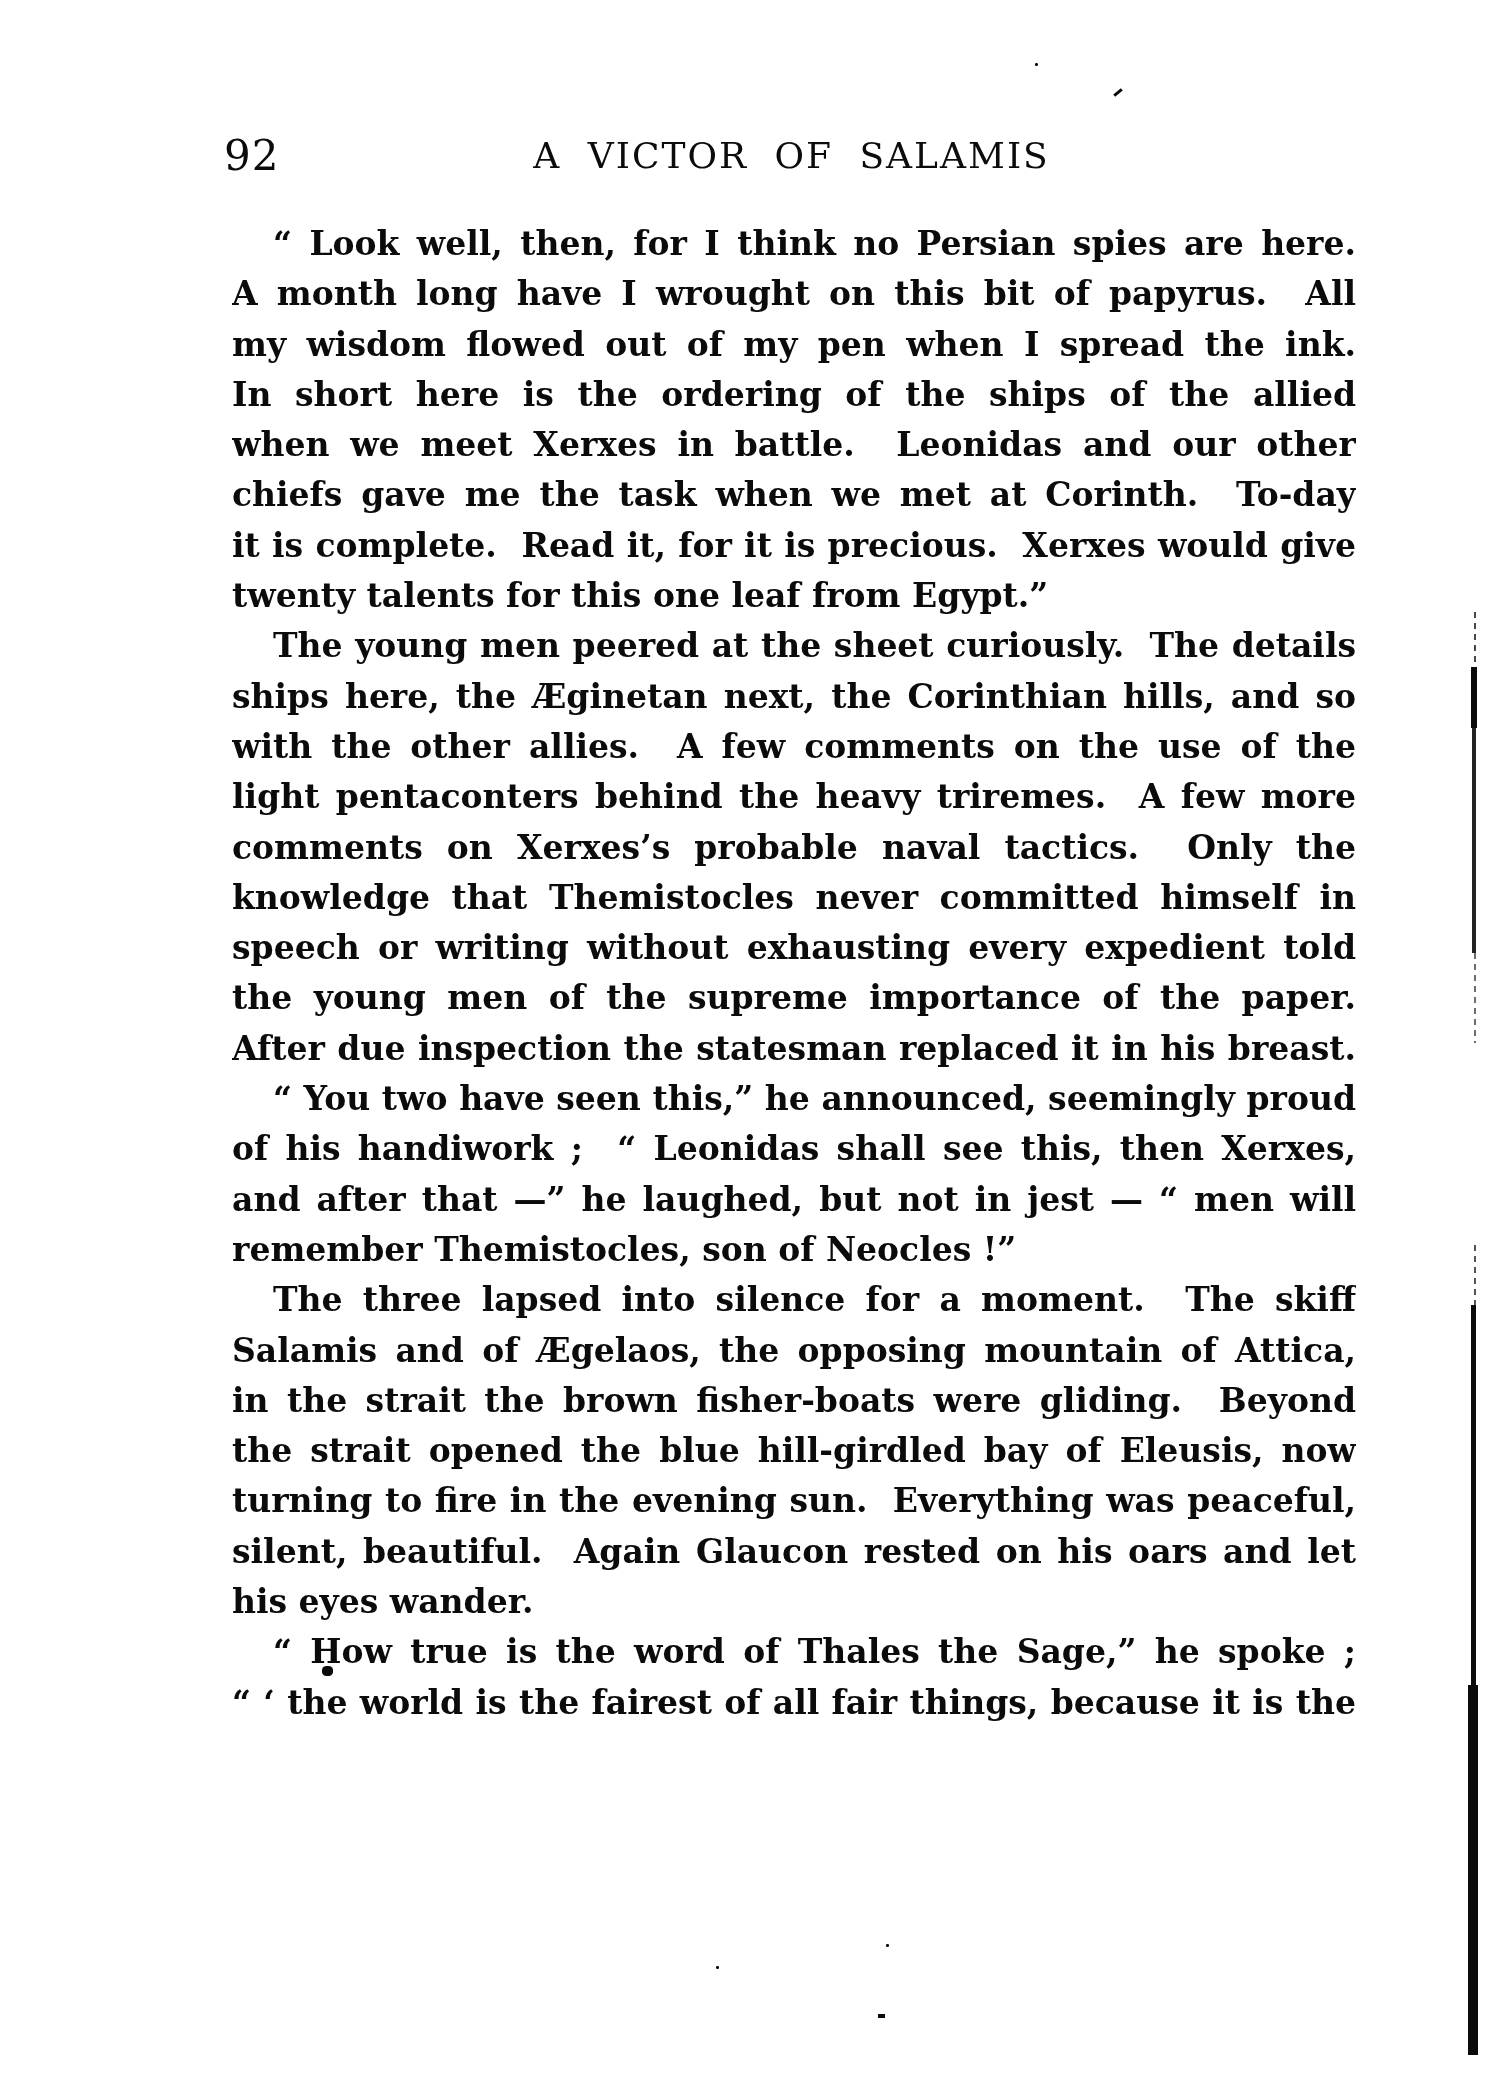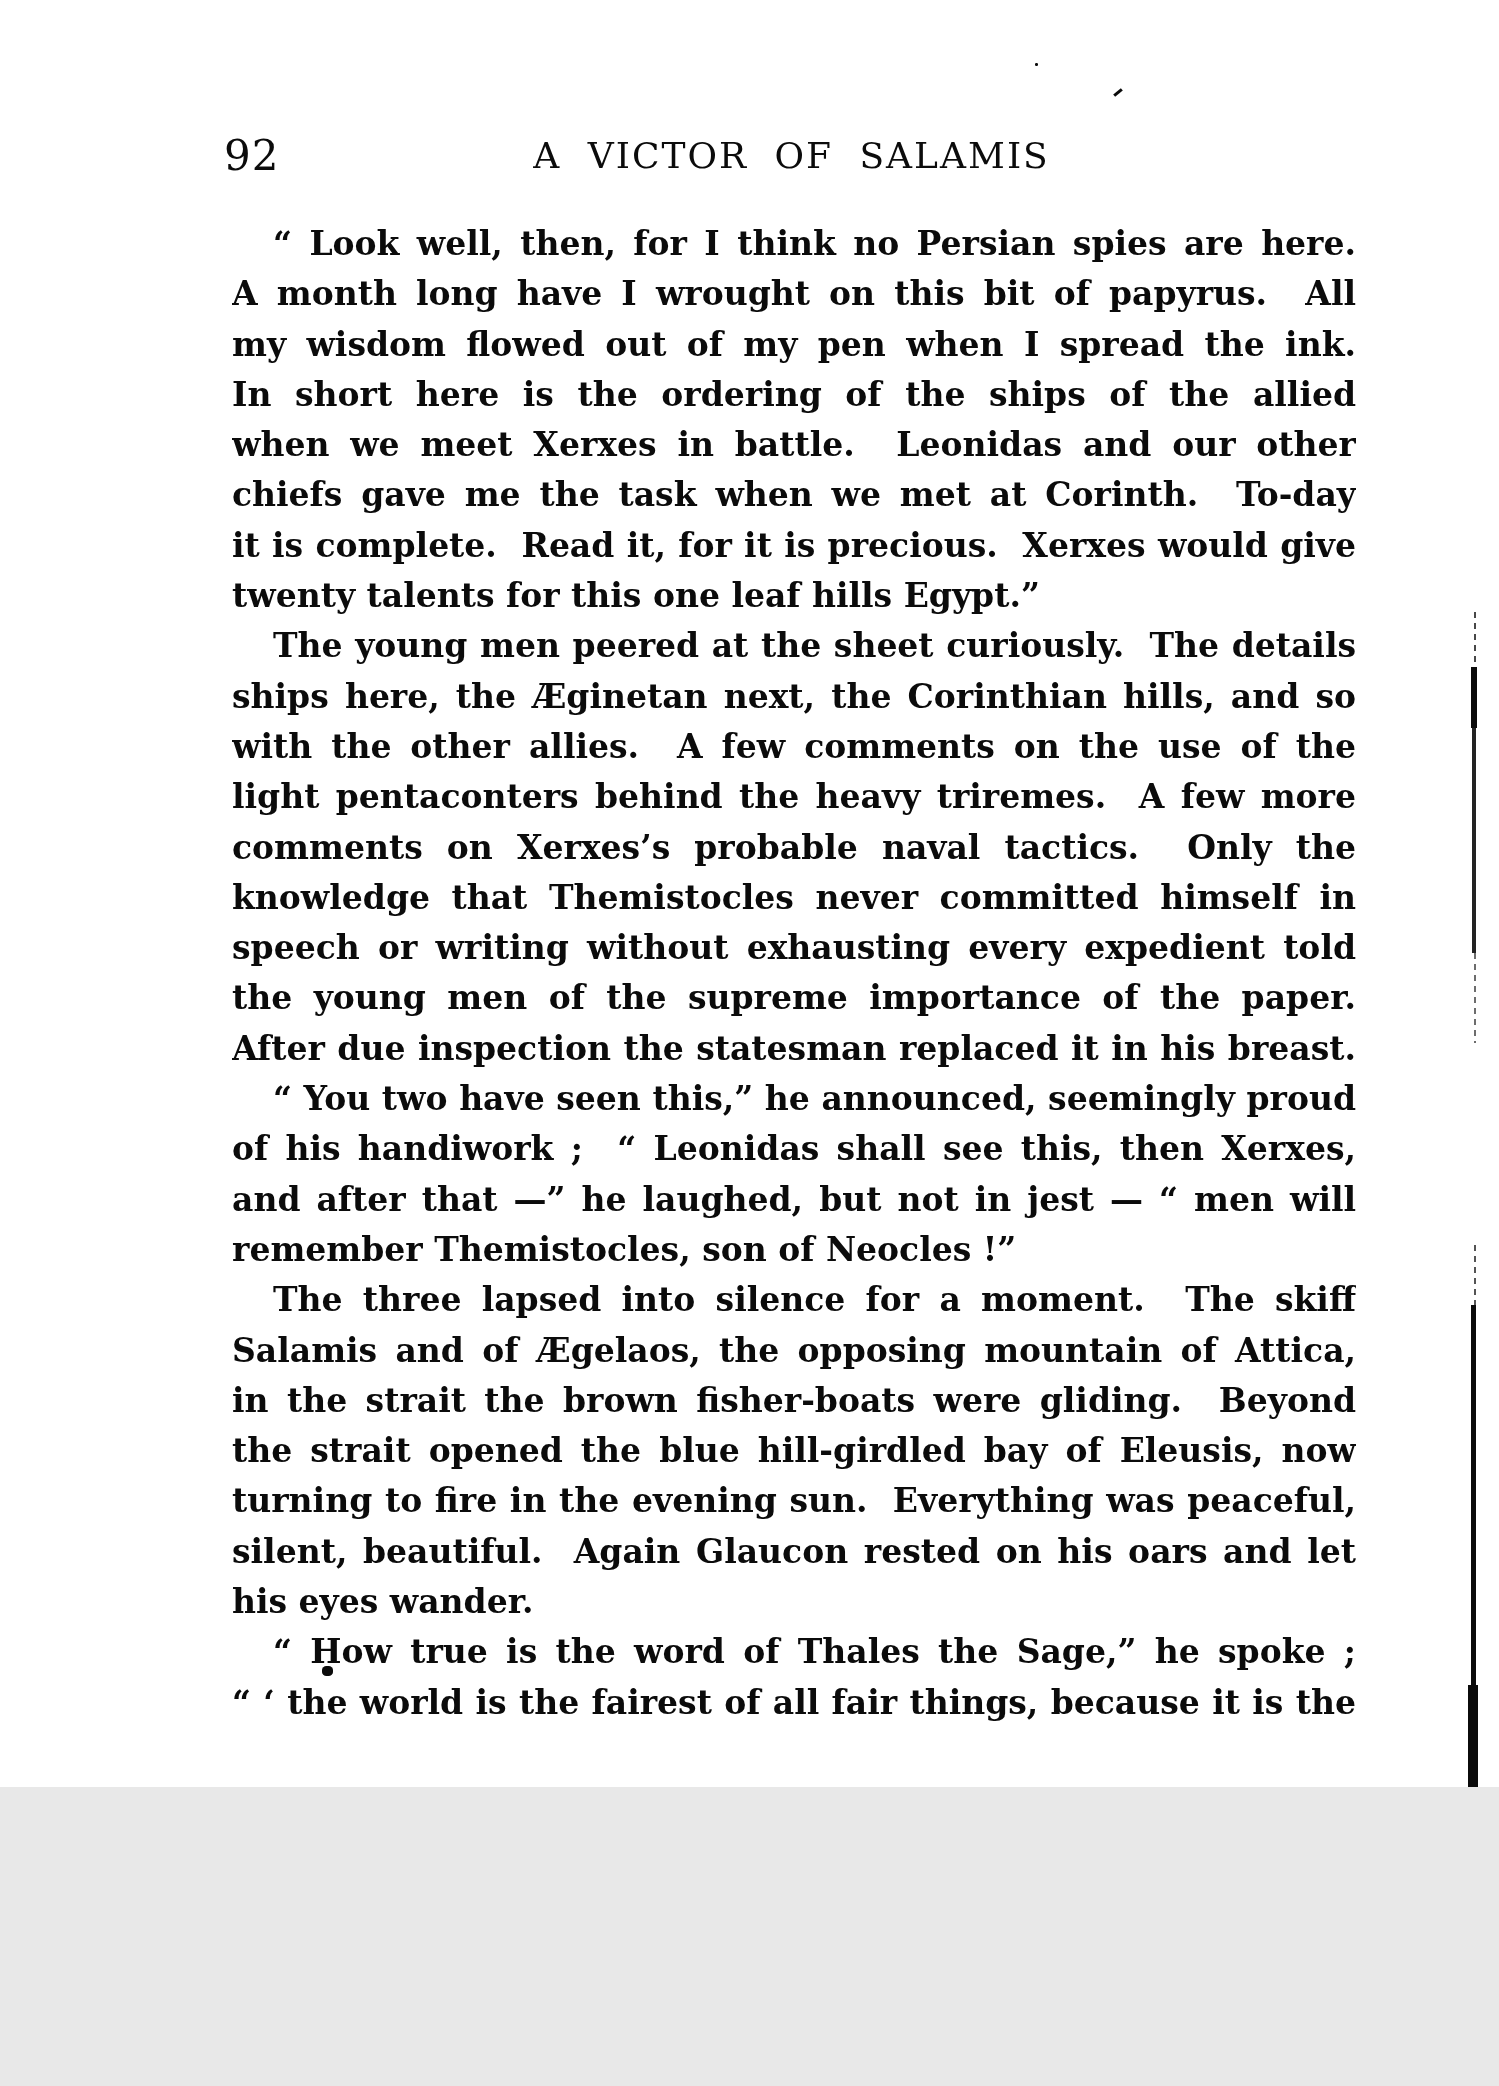--- a/index.html
+++ b/index.html
@@ -1,19 +1,19 @@
 <!DOCTYPE html>
 <html><head>
 <meta charset="utf-8">
 <style>
   html, body { margin: 0; padding: 0; background: #e8e8e8; }
   .page {
     position: relative;
     width: 1499px;
-    height: 1787px;
+    height: 2086px;
     background: #ffffff;
     overflow: hidden;
     font-family: "DejaVu Serif", "Liberation Serif", serif;
     color: #0b0b0b;
   }
   
   .page-number {
     position: absolute;
     left: 224px;
     top: 134px;
@@ -69,21 +69,21 @@
 
   <div class="text-block">
 
     <div class="line indent">“ Look well, then, for I think no Persian spies are here.</div>
     <div class="line">A month long have I wrought on this bit of papyrus.  All</div>
     <div class="line">my wisdom flowed out of my pen when I spread the ink.</div>
     <div class="line">In short here is the ordering of the ships of the allied Greeks</div>
     <div class="line">when we meet Xerxes in battle.  Leonidas and our other</div>
     <div class="line">chiefs gave me the task when we met at Corinth.  To-day</div>
     <div class="line">it is complete.  Read it, for it is precious.  Xerxes would give</div>
-    <div class="line end">twenty talents for this one leaf hills Egypt.”</div>
+    <div class="line end">twenty talents for this one leaf from Egypt.”</div>
 
     <div class="line indent">The young men peered at the sheet curiously.  The details</div>
     <div class="line">ships here, the Æginetan next, the Corinthian hills, and so</div>
     <div class="line">with the other allies.  A few comments on the use of the</div>
     <div class="line">light pentaconters behind the heavy triremes.  A few more</div>
     <div class="line">comments on Xerxes’s probable naval tactics.  Only the</div>
     <div class="line">knowledge that Themistocles never committed himself in</div>
     <div class="line">speech or writing without exhausting every expedient told</div>
     <div class="line">the young men of the supreme importance of the paper.</div>
     <div class="line">After due inspection the statesman replaced it in his breast.</div>

